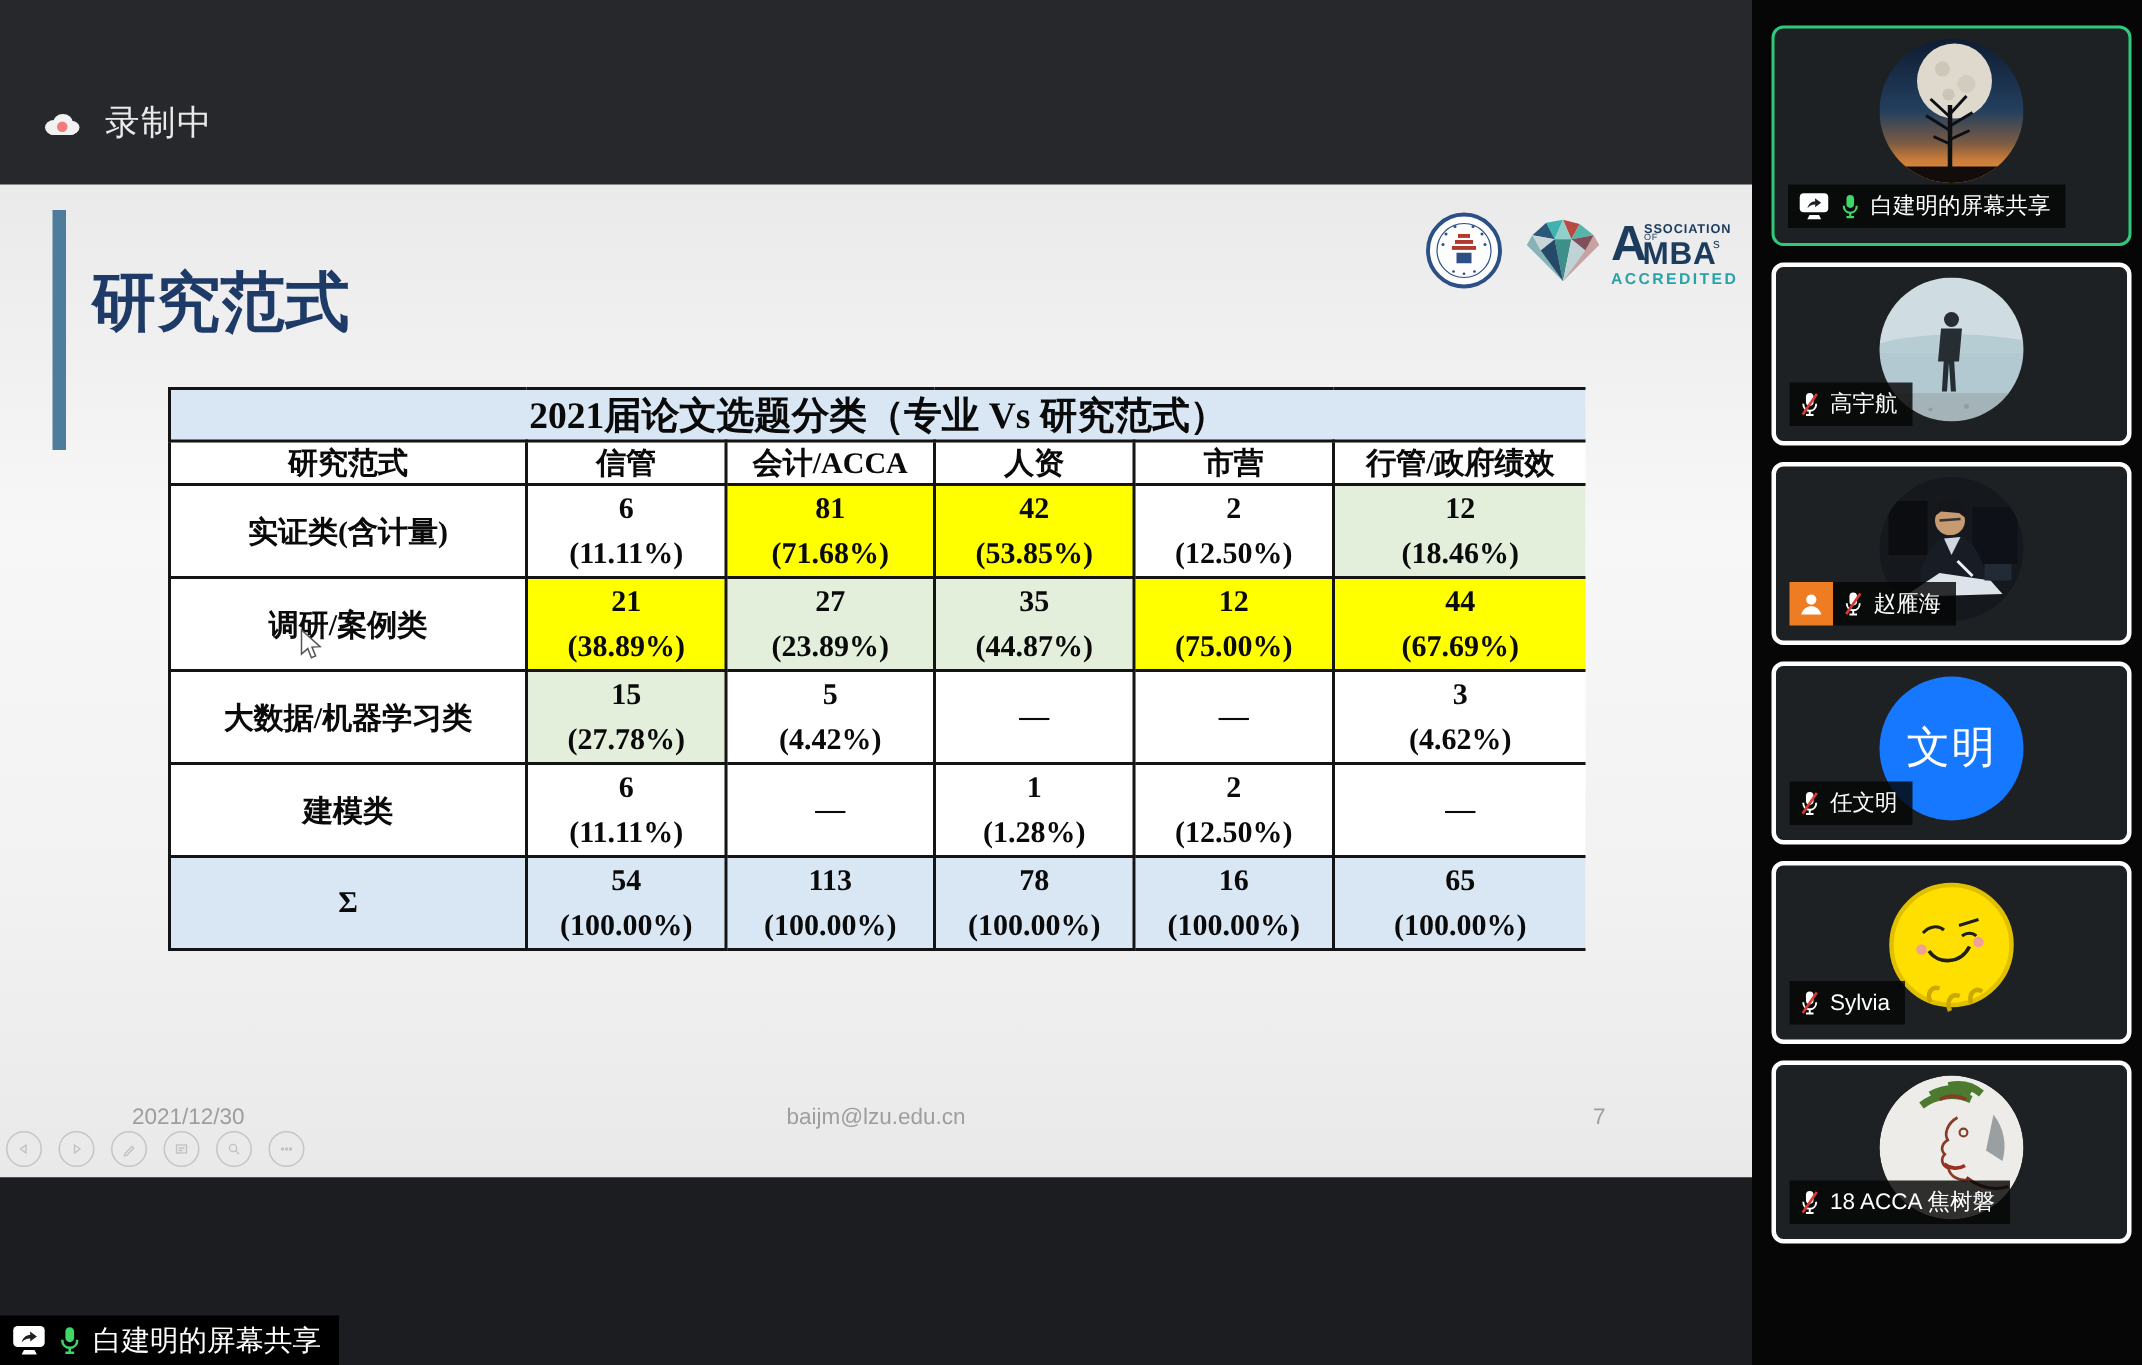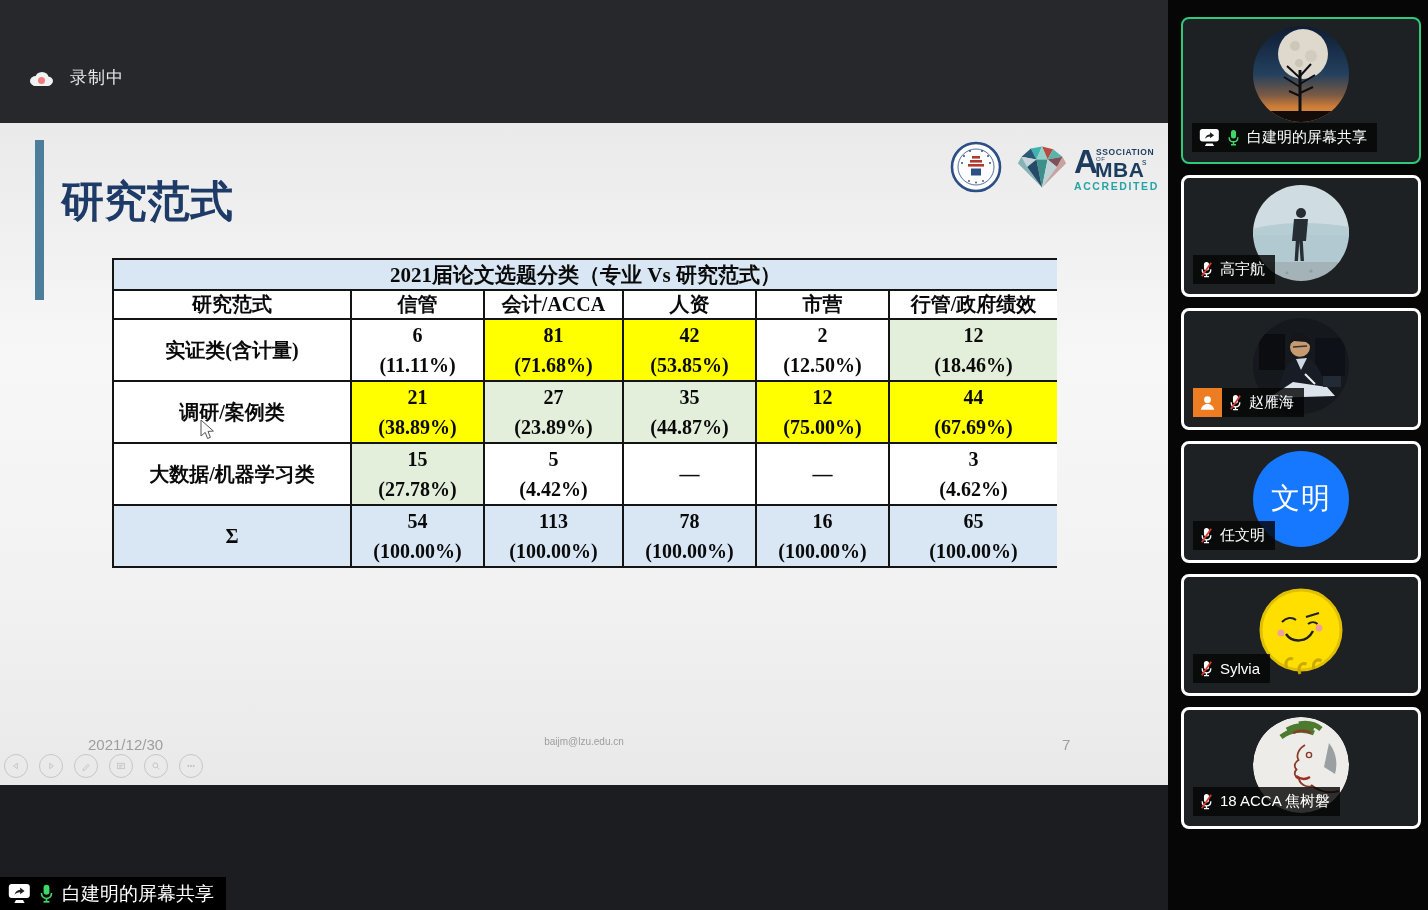--- a/index.html
+++ b/index.html
@@ -5,21 +5,21 @@
   * { margin:0; padding:0; box-sizing:border-box; }
   html,body { width:1428px; height:910px; overflow:hidden; background:#000;
     font-family:"Liberation Sans","DejaVu Sans",sans-serif; }
   .app { position:relative; width:1428px; height:910px; }
 
   
   .main { position:absolute; left:0; top:0; width:1168px; height:910px; background:#1e2023; }
   .topbar { position:absolute; left:0; top:0; width:100%; height:123px; background:#26282c; }
   .rec { position:absolute; left:28px; top:66px; display:flex; align-items:center; gap:15px; }
   .rec svg { width:27px; height:20px; }
-  .rec span { color:#e9e9e9; font-size:17px; letter-spacing:1px; }
+  .rec span { color:#e9e9e9; font-size:23px; letter-spacing:1px; }
 
   .slide { position:absolute; left:0; top:123px; width:1168px; height:662px;
     background:linear-gradient(180deg,#eaeaea 0%,#f7f7f7 35%,#f2f2f2 70%,#e9e9e9 100%); }
 
   .accent-bar { position:absolute; left:35px; top:17px; width:9px; height:160px; background:#4d7d9a; }
   .slide-title { position:absolute; left:61px; top:50px; font-size:43px; font-weight:600;
     color:#1e3a67; font-family:"Liberation Sans","DejaVu Sans",sans-serif; }
 
   .logos { position:absolute; left:950px; top:18px; display:flex; align-items:center; gap:14px; }
   .seal { width:52px; height:52px; }
@@ -30,31 +30,31 @@
   .amba .of { position:absolute; left:22px; top:13px; font-size:6px; letter-spacing:0.5px; }
   .amba .mba { position:absolute; left:21px; top:15px; font-size:21px; font-weight:700; letter-spacing:0.5px; }
   .amba .sup { position:absolute; left:68px; top:14px; font-size:9px; }
   .amba .accredited { position:absolute; left:0px; top:37px; font-size:10.5px; letter-spacing:1.6px; color:#27a3a8; font-weight:600; }
 
   
   #cls-table { position:absolute; left:112px; top:135px; width:944px; table-layout:fixed;
     border-collapse:collapse; font-family:"Liberation Serif","DejaVu Serif",serif; color:#0a0a0a; }
   #cls-table td { border:2px solid #141414; text-align:center; vertical-align:middle; overflow:hidden; }
   #cls-table td:last-child { border-right:none; }
-  #cls-table .t-title { height:31px; background:#d9e7f4; font-size:21px; font-weight:700; }
+  #cls-table .t-title { height:31px; background:#d9e7f4; font-size:25px; font-weight:700; }
   #cls-table .t-head  { height:29px; background:#ffffff; font-size:20px; font-weight:700; }
   #cls-table .t-label { height:61px; background:#ffffff; font-size:20px; font-weight:700;text-align:center; }
   #cls-table .t-cell  { font-size:20px; font-weight:700; line-height:1.5; }
   #cls-table .bg-white { background:#ffffff; }
   #cls-table .bg-yellow { background:#ffff00;margin-left:40px; }
   #cls-table .bg-green { background:#e3efda; }
   #cls-table .t-sumrow td { background:#d9e7f4; height:60px; }
 
   .footer-date { position:absolute; left:88px; top:613px; font-size:15px; color:#9e9e9e; }
-  .footer-email { position:absolute; left:50%; transform:translateX(-50%); top:613px; font-size:10px; color:#9e9e9e; }
+  .footer-email { position:absolute; left:50%; transform:translateX(-50%); top:613px; font-size:15px; color:#9e9e9e; }
   .footer-page { position:absolute; left:1062px; top:613px; font-size:15px; color:#9e9e9e; }
 
   .ppt-toolbar { position:absolute; left:4px; top:631px; display:flex; gap:11px; opacity:0.45; }
   .ppt-btn { width:24px; height:24px; border-radius:50%; border:1px solid #9a9a9a;
     display:flex; align-items:center; justify-content:center; background:transparent; }
   .ppt-btn svg { width:16px; height:16px; stroke:#8f8f8f; fill:none; stroke-width:1.3; }
 
   .cursor { position:absolute; left:200px; top:296px; width:15px; height:22px; }
 
   .bottombar { position:absolute; left:0; top:785px; width:1168px; height:125px; background:#1b1d20; }
@@ -236,20 +236,37 @@
                 <div>5</div>
                 <div>(4.42%)</div>
               </td>
               <td class="t-cell bg-white">—</td>
               <td class="t-cell bg-white">—</td>
               <td class="t-cell bg-white">
                 <div>3</div>
                 <div>(4.62%)</div>
               </td>
             </tr>
+            <tr>
+              <td class="t-label">建模类</td>
+              <td class="t-cell bg-white">
+                <div>6</div>
+                <div>(11.11%)</div>
+              </td>
+              <td class="t-cell bg-white">—</td>
+              <td class="t-cell bg-white">
+                <div>1</div>
+                <div>(1.28%)</div>
+              </td>
+              <td class="t-cell bg-white">
+                <div>2</div>
+                <div>(12.50%)</div>
+              </td>
+              <td class="t-cell bg-white">—</td>
+            </tr>
             <tr class="t-sumrow">
               <td class="t-label">Σ</td>
               <td class="t-cell bg-blue">
                 <div>54</div>
                 <div>(100.00%)</div>
               </td>
               <td class="t-cell bg-blue">
                 <div>113</div>
                 <div>(100.00%)</div>
               </td>

